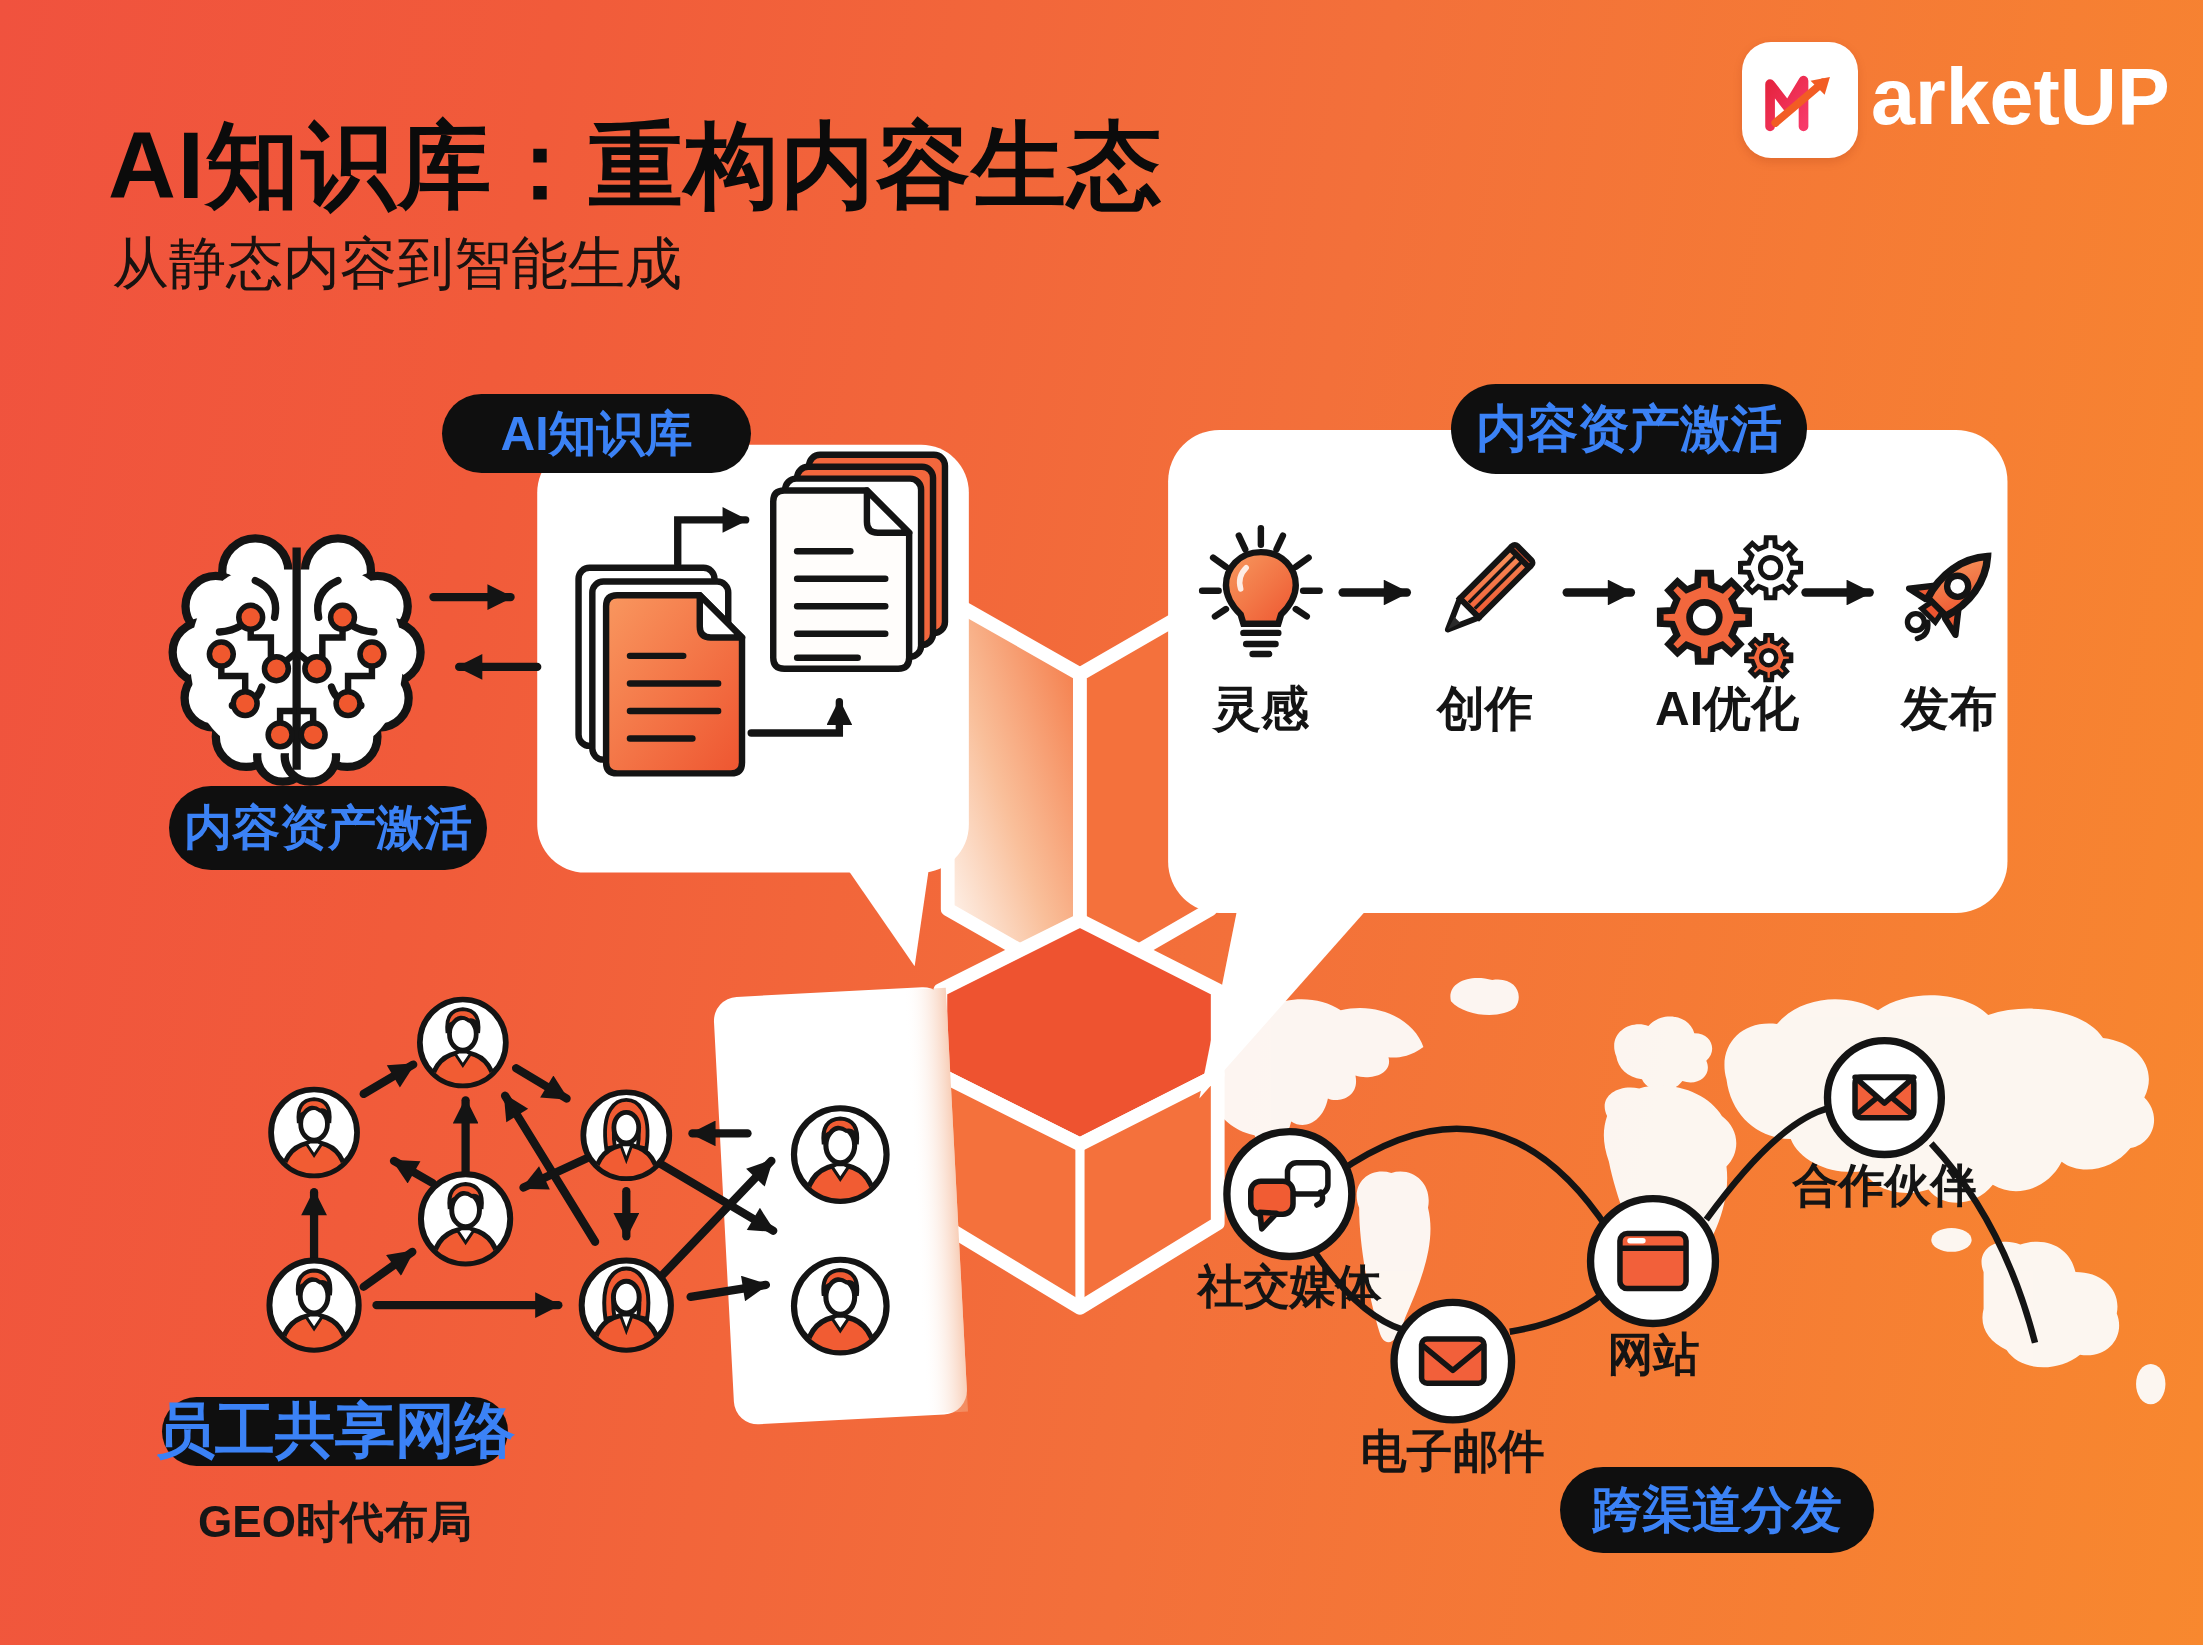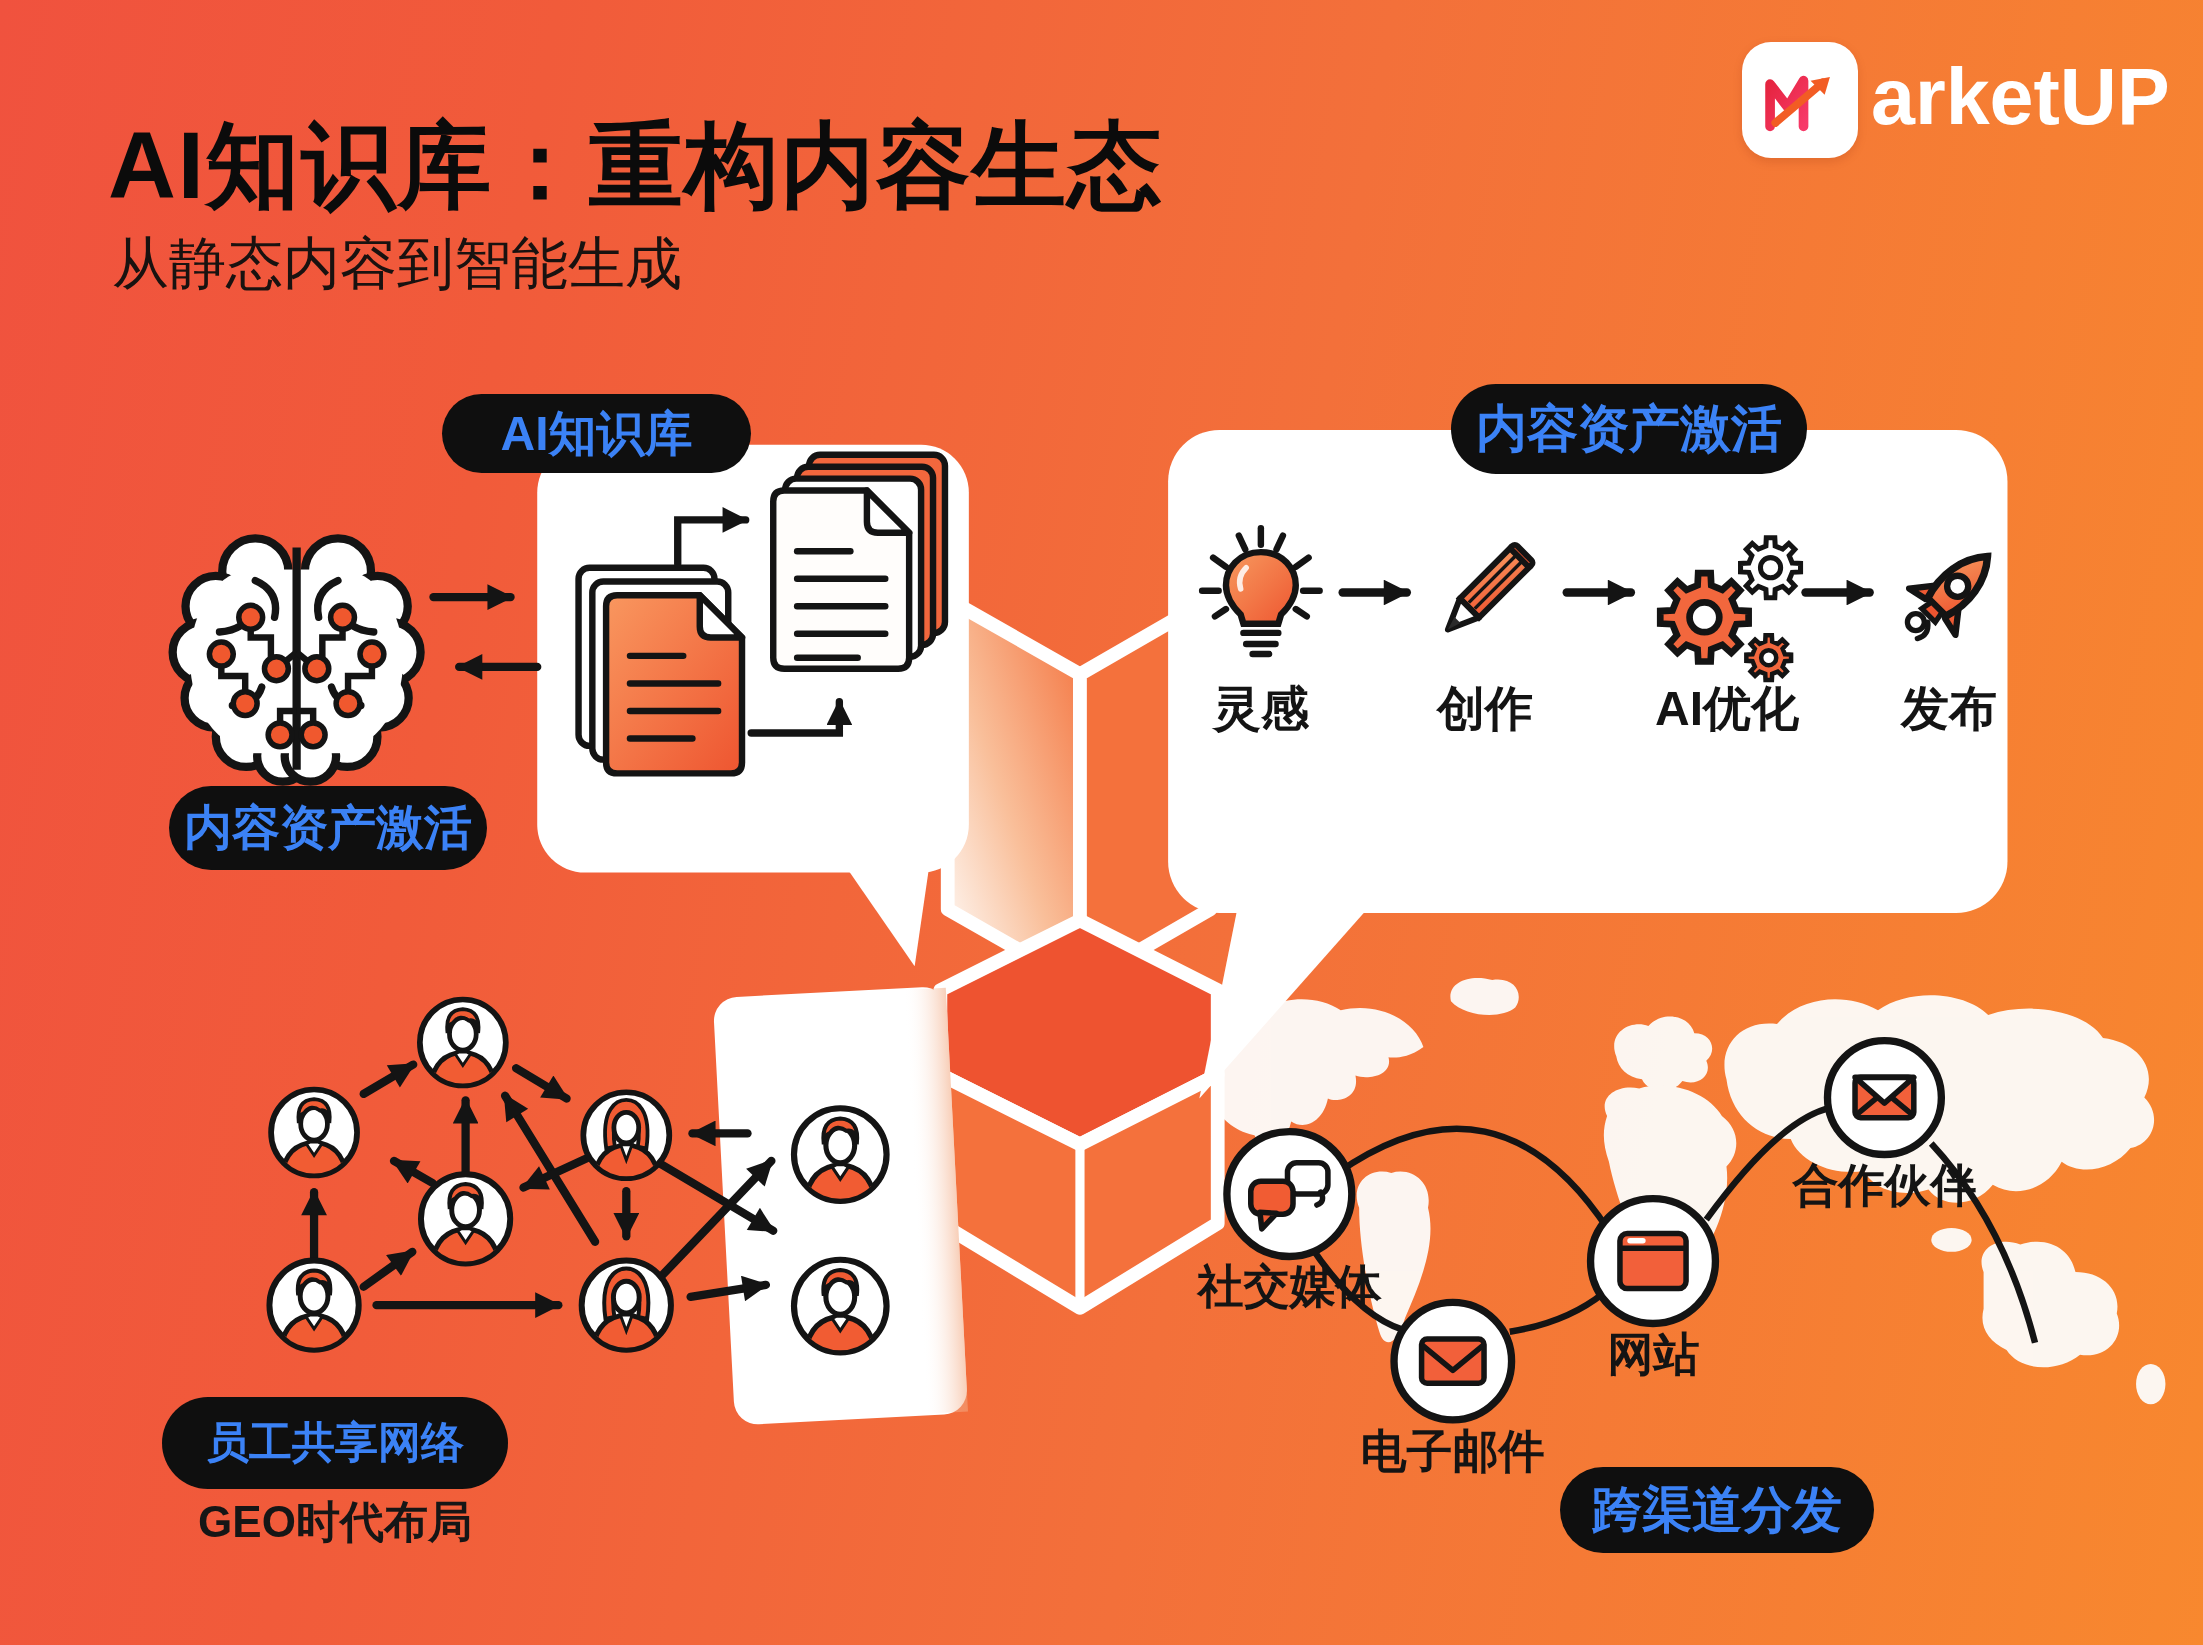--- a/index.html
+++ b/index.html
@@ -391,21 +391,21 @@
         <line x1="22" y1="76" x2="76" y2="30" stroke="#f25c24" stroke-width="9" stroke-linecap="round"></line>
         <polygon points="84,24 62,28 78,44" fill="#f25c24"></polygon>
       </svg>
     </span>
     <span class="logo-text">arketUP</span>
   </div>
 
   <div class="pill" style="left:442px;top:394px;width:309px;height:79px;font-size:48px">AI知识库</div>
   <div class="pill" style="left:169px;top:786px;width:318px;height:84px;font-size:48px">内容资产激活</div>
   <div class="pill" style="left:1451px;top:384px;width:356px;height:90px;font-size:51px">内容资产激活</div>
-  <div class="pill" style="left:162px;top:1397px;width:346px;height:92px;font-size:43px">员工共享网络</div>
+  <div class="pill" style="left:162px;top:1397px;width:346px;height:69px;font-size:60px">员工共享网络</div>
   <div class="caption" style="left:162px;top:1495px;width:346px;height:55px;font-size:44px">GEO时代布局</div>
   <div class="pill" style="left:1560px;top:1467px;width:314px;height:86px;font-size:50px">跨渠道分发</div>
 
   <div class="step-label" style="left:1183px;top:681px;width:156px;height:55px;font-size:48px">灵感</div>
   <div class="step-label" style="left:1407px;top:681px;width:156px;height:55px;font-size:48px">创作</div>
   <div class="step-label" style="left:1626px;top:681px;width:202px;height:55px;font-size:48px">AI优化</div>
   <div class="step-label" style="left:1871px;top:681px;width:156px;height:55px;font-size:48px">发布</div>
 
   <div class="chan-label" style="left:1170px;top:1260px;width:239px;height:53px;font-size:46px">社交媒体</div>
   <div class="chan-label" style="left:1333px;top:1425px;width:239px;height:53px;font-size:46px">电子邮件</div>

